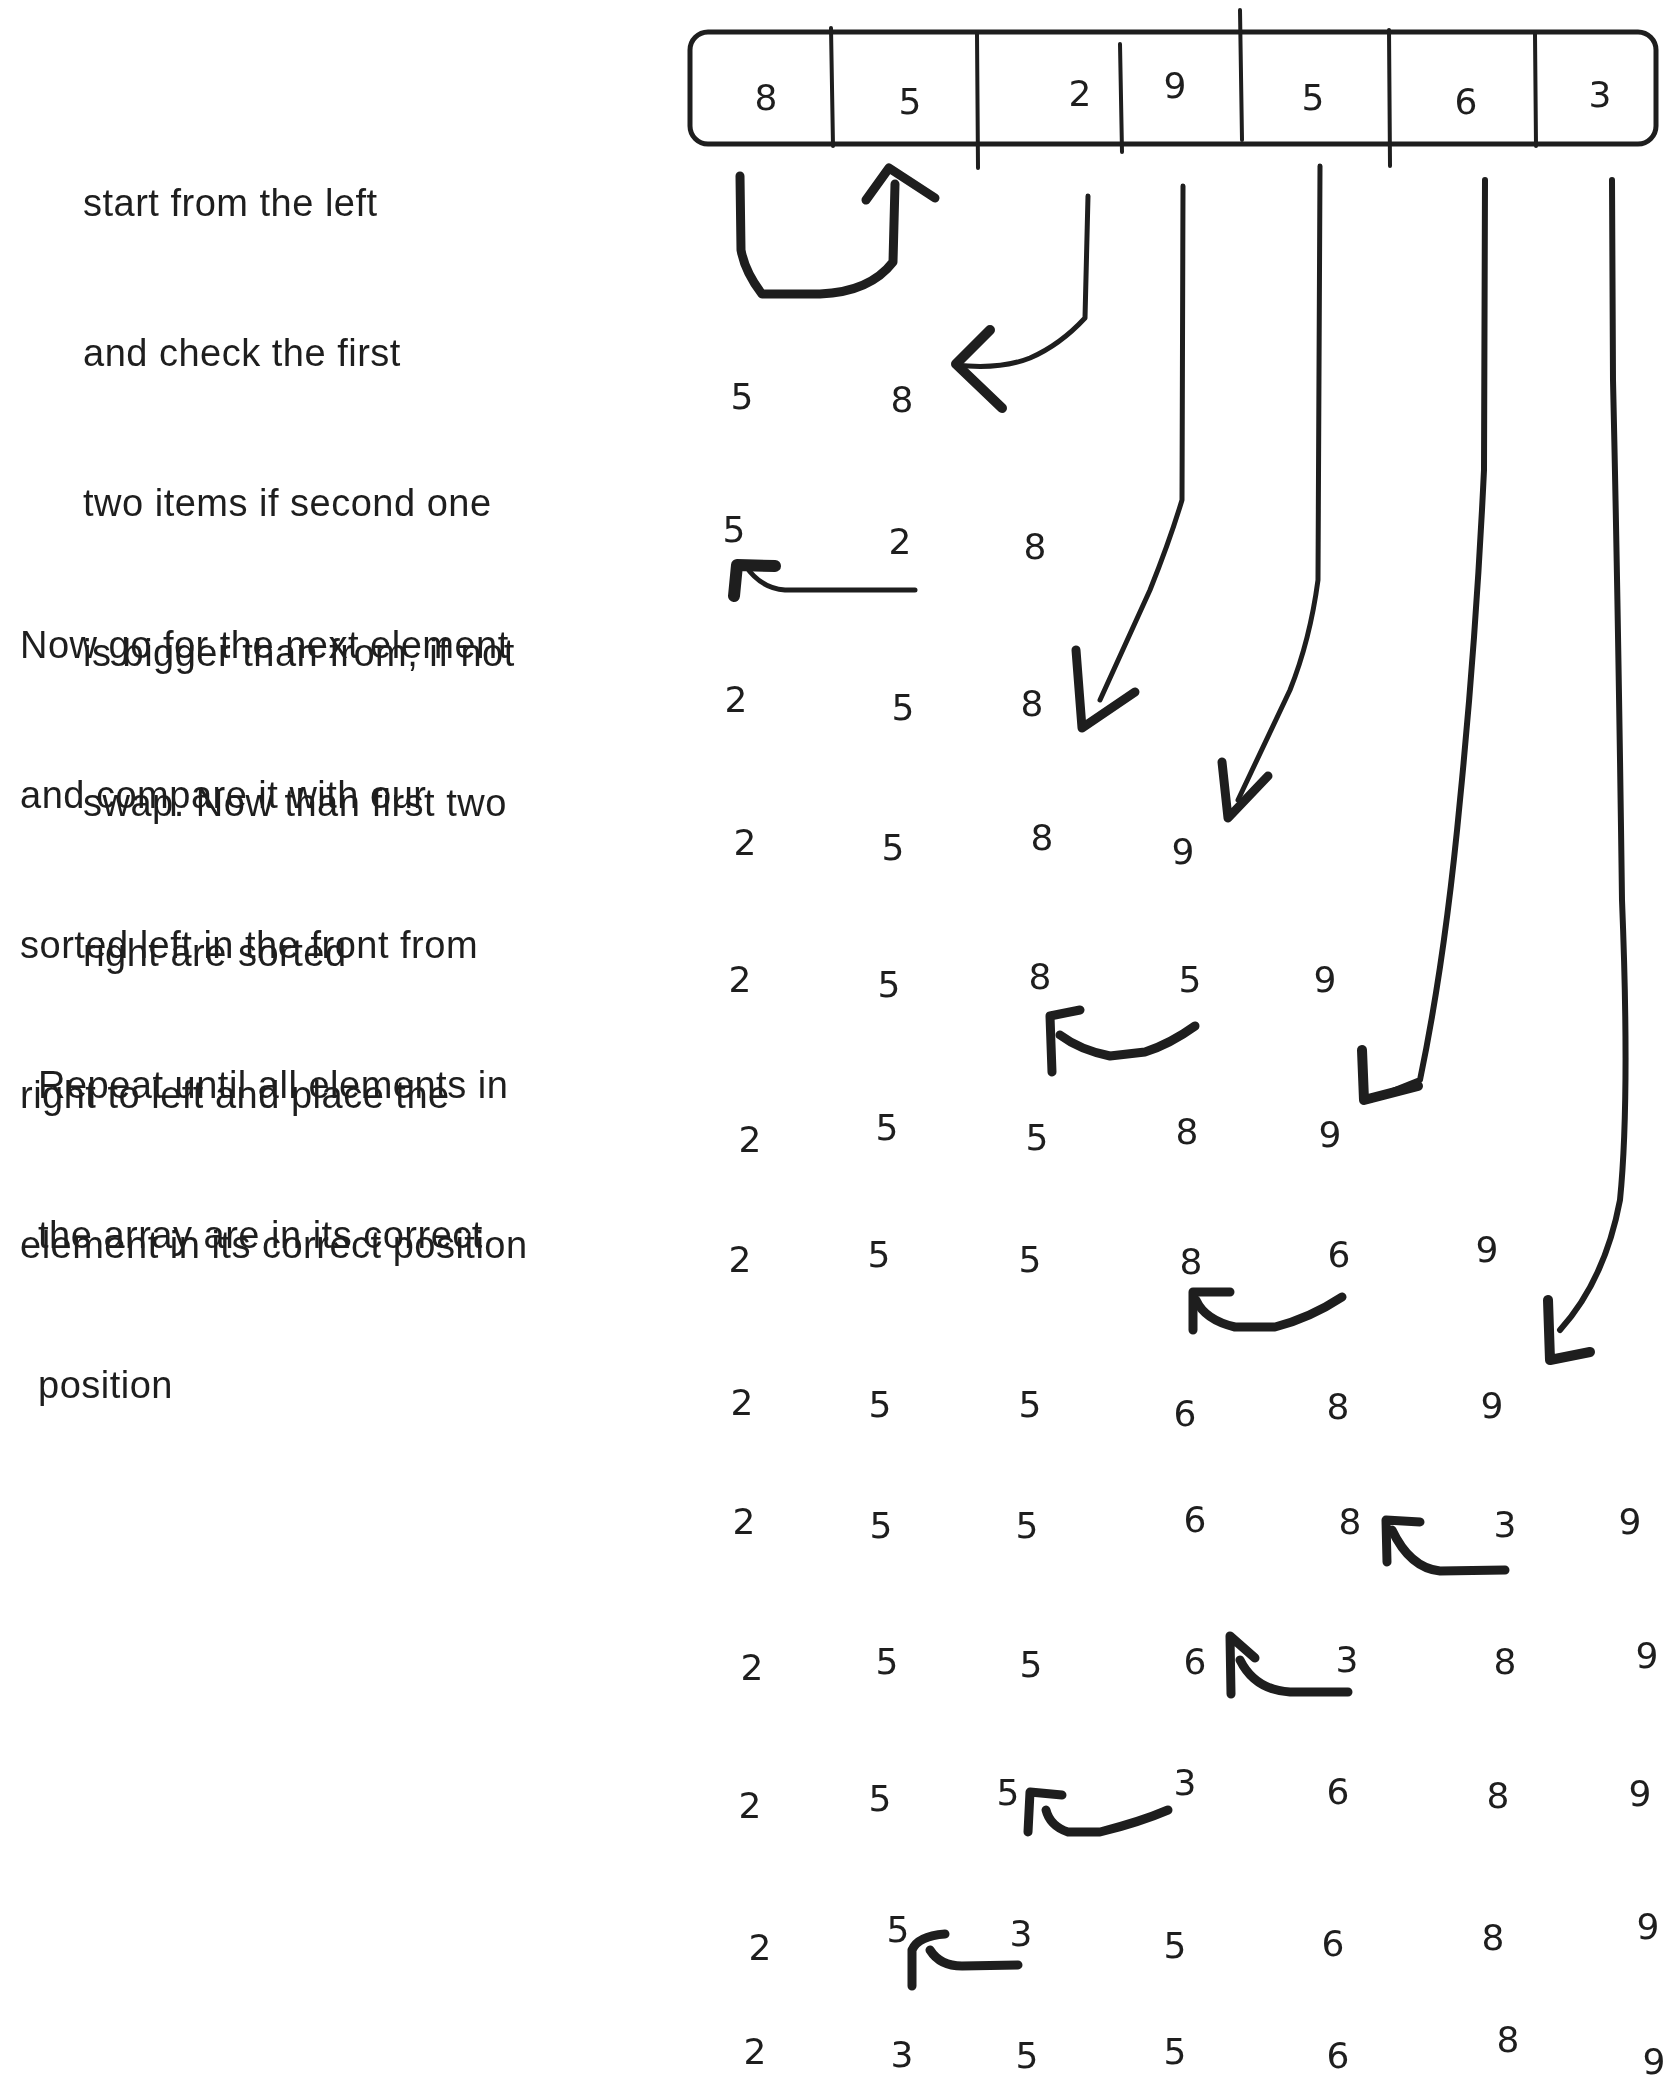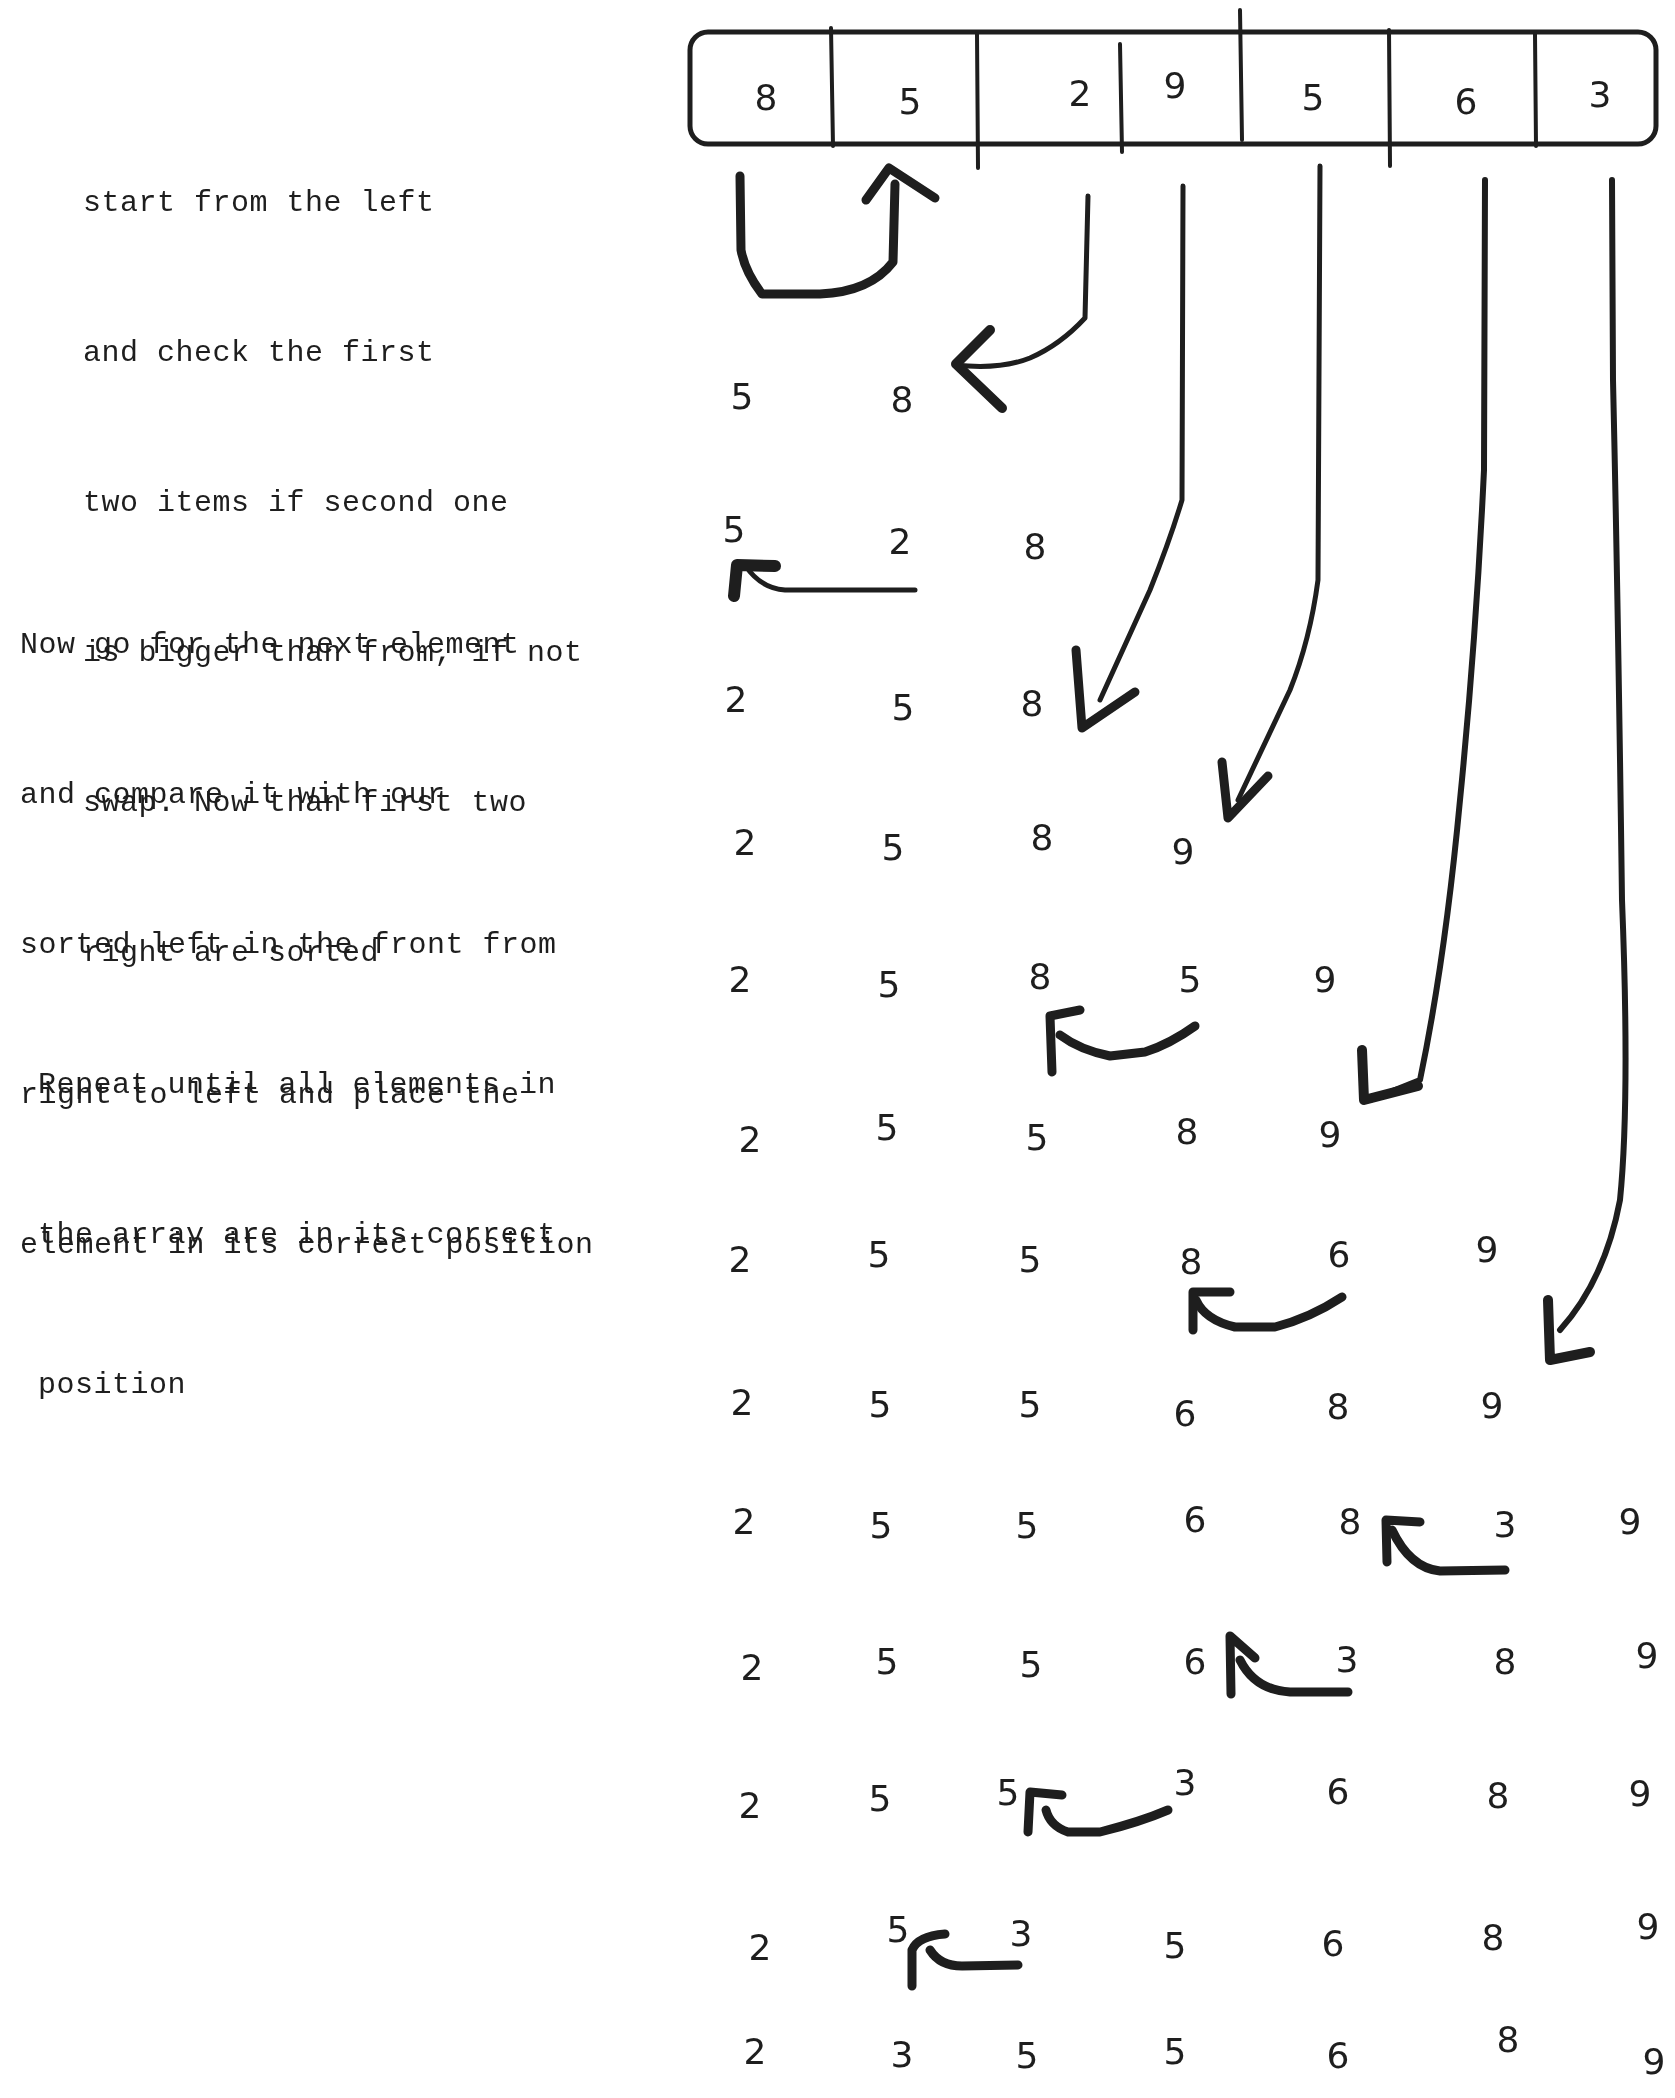--- a/index.html
+++ b/index.html
@@ -1,19 +1,19 @@
 <!DOCTYPE html>
 <html><head>
 <meta charset="utf-8">
 <style>
   html, body { margin: 0; padding: 0; background: #ffffff; }
   body { width: 1675px; height: 2098px; position: relative; overflow: hidden;
          font-family: "DejaVu Sans", sans-serif; color: #1e1e1e; }
   .canvas { position: absolute; left: 0; top: 0; width: 1675px; height: 2098px; }
-  .note { position: absolute; font-family: Liberation Mono, monospace; font-size: 30px;
+  .note { position: absolute; font-family: Liberation Sans, sans-serif; font-size: 38px;
           line-height: 50px; color: #1e1e1e; white-space: pre; letter-spacing: 0.5px; }
   .num { position: absolute; font-family: "DejaVu Sans", sans-serif; font-size: 36px;
          color: #1e1e1e; line-height: 1; transform: translate(-50%, -50%); }
 </style>
 </head>
 <body>
 
 <div class="canvas">
 
   <div class="note" style="left:83px; top:78px;">

